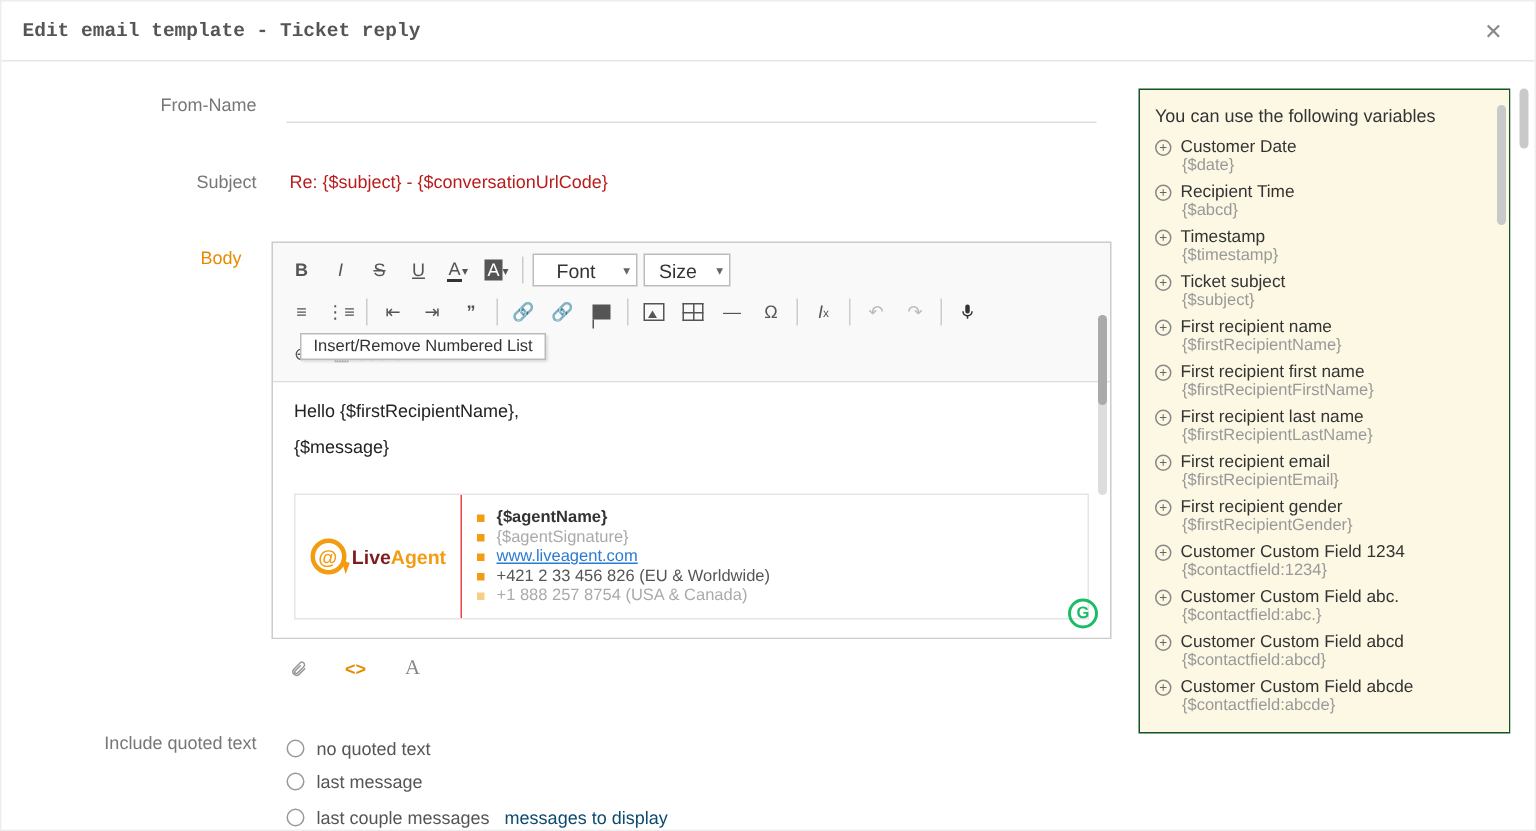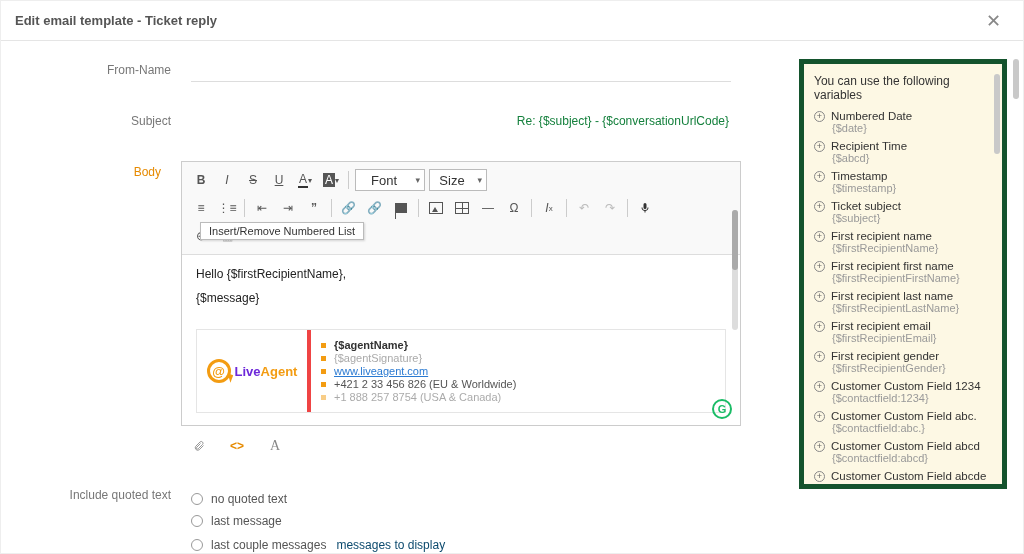--- a/index.html
+++ b/index.html
@@ -1,28 +1,28 @@
 <!DOCTYPE html>
 <html><head>
 <meta charset="utf-8">
 <style>
   * { box-sizing: border-box; }
   html, body { margin:0; padding:0; font-family: Arial, Helvetica, sans-serif; font-size:12px; color:#333; background:#fff; }
   .page { width:1024px; height:554px; position:relative; overflow:hidden; border:1px solid #eee; }
-  .header { height:40px; border-bottom:1px solid #e5e5e5; display:flex; align-items:center; justify-content:space-between; padding:0 14px; }
+  .header { height:40px; border-bottom:1px solid #e5e5e5; display:flex; align-items:center; justify-content:space-between; padding:0 14px;font-family:Liberation Mono, monospace; }
   .header-title { font-weight:bold; color:#555; font-size:13px; }
   .close { font-size:18px; color:#888; cursor:pointer; padding:4px 8px; }
   .content { position:absolute; top:40px; left:0; right:16px; bottom:0; overflow:hidden; }
   .form-area { position:absolute; left:0; top:0; width:760px; padding:18px 0 0 0; }
   .row { display:flex; margin-bottom:28px; }
   .label-col { width:190px; text-align:right; padding-right:20px; color:#777; padding-top:4px; }
   .label-col.active { color:#e68a00;padding-left:16px; }
   .field-col { flex:1; padding-right:20px; }
   .text-input { width:540px; border:none; border-bottom:1px solid #ddd; padding:4px 2px; font-size:12px; outline:none; background:transparent; }
-  .subject-display { width:540px; padding:4px 2px; border-bottom:1px solid transparent; color:#15803d;text-align:right; }
+  .subject-display { width:540px; padding:4px 2px; border-bottom:1px solid transparent; color:#b91c1c; }
   .editor { width:560px; border:1px solid #ccc; background:#f9f9f9; position:relative; }
   .toolbar { border-bottom:1px solid #ddd; padding:4px 6px; }
   .tb-row { display:flex; align-items:center; flex-wrap:wrap; gap:0; padding:2px 0; }
   .tb-btn { width:24px; height:22px; display:inline-flex; align-items:center; justify-content:center; color:#555; cursor:pointer; border:1px solid transparent; margin:1px; font-size:12px; }
   .tb-sep { width:1px; height:18px; background:#ccc; margin:0 4px; display:inline-block; }
   .tb-select { height:22px; border:1px solid #bbb; background:#fff; font-size:13px; padding:0 18px 0 6px; margin:1px 2px; position:relative; display:inline-flex; align-items:center; cursor:pointer;justify-content:center; }
   .tb-select::after { content:"▾"; position:absolute; right:4px; font-size:9px; color:#666; }
   .tb-small-select { width:58px; }
   .tb-font { width:70px; }
   .tb-flag { width:12px; height:10px; background:#555; display:inline-block; position:relative; }
@@ -39,37 +39,37 @@
   .tooltip { position:absolute; left:18px; top:60px; background:#fff; border:1px solid #bbb; padding:2px 8px; font-size:11px; color:#333; box-shadow:1px 1px 2px rgba(0,0,0,0.15); z-index:5; }
   .editor-body { background:#fff; min-height:140px; padding:12px 14px; font-size:12px; color:#222; position:relative; }
   .editor-scroll { position:absolute; right:2px; top:48px; width:6px; height:120px; background:#ddd; border-radius:3px; }
   .editor-scroll-thumb { position:absolute; right:2px; top:48px; width:6px; height:60px; background:#aaa; border-radius:3px; }
   .sig-card { border:1px solid #e5e5e5; margin-top:14px; display:flex; }
   .sig-left { width:110px; display:flex; align-items:center; justify-content:center; }
   .liveagent-logo { display:flex; align-items:center; }
   .la-circle { width:24px; height:24px; border:3px solid #f39c12; border-radius:50%; display:inline-flex; align-items:center; justify-content:center; color:#f39c12; font-weight:bold; font-size:13px; margin-right:4px; position:relative; }
   .la-circle::after { content:""; position:absolute; right:-4px; bottom:-2px; width:0; height:0; border-left:6px solid transparent; border-top:8px solid #f39c12; transform:rotate(20deg); }
   .la-text { font-weight:bold; font-size:13px; }
-  .la-text .live { color:#6d28d9; }
+  .la-text .live { color:#7f1d1d; }
   .la-text .agent { color:#f39c12; }
-  .sig-right { flex:1; padding:8px 10px; border-left:4px solid #ef4444; }
+  .sig-right { flex:1; padding:8px 10px; border-left:1px solid #ef4444; }
   .sig-line { display:flex; align-items:center; font-size:11px; margin:1px 0; color:#555; }
   .sq { width:5px; height:5px; background:#f39c12; margin-right:8px; }
   .sig-name { font-weight:bold; color:#333; }
   .sig-muted { color:#aaa; }
   .sig-link { color:#2a7ad2; text-decoration:underline; cursor:pointer; }
   .grammarly { position:absolute; right:8px; bottom:6px; width:20px; height:20px; border-radius:50%; border:2px solid #1abc66; display:flex; align-items:center; justify-content:center; color:#1abc66; font-size:11px; font-weight:bold; }
   .below-editor { margin-top:10px; display:flex; gap:18px; padding-left:8px; }
   .be-btn { color:#999; font-size:14px; cursor:pointer; display:inline-flex; align-items:center; justify-content:center; width:20px; height:20px; }
   .be-htmltag { color:#e68a00; font-weight:bold; font-size:12px; }
   .radio-row { display:flex; align-items:center; margin:8px 0; color:#555; }
   .radio { width:12px; height:12px; border:1px solid #999; border-radius:50%; margin-right:8px; display:inline-flex; align-items:center; justify-content:center; cursor:pointer; }
   .radio.sel::after { content:""; width:6px; height:6px; background:#f39c12; border-radius:50%; }
   .msg-count { border:none; border-bottom:1px solid #ccc; width:40px; margin-left:4px; outline:none; background:transparent; }
-  .vars-panel { position:absolute; right:0; top:18px; width:208px; height:430px; background:#fdf8e4; border:5px solid #14532d; padding:10px 10px; overflow:hidden; }
+  .vars-panel { position:absolute; right:0; top:18px; width:248px; height:430px; background:#fdf8e4; border:1px solid #14532d; padding:10px 10px; overflow:hidden; }
   .vars-title { font-size:12px; color:#333; margin-bottom:8px; }
   .var-item { margin-bottom:6px; }
   .var-head { display:flex; align-items:center; font-size:11.5px; color:#333; cursor:pointer; }
   .plus { width:11px; height:11px; border:1px solid #888; border-radius:50%; margin-right:6px; display:inline-flex; align-items:center; justify-content:center; font-size:9px; line-height:1; color:#666; }
   .var-token { margin-left:18px; color:#999; font-size:11px; }
   .vars-scroll { position:absolute; right:2px; top:10px; width:6px; height:80px; background:#c9c9c9; border-radius:3px; }
   .outer-scroll { position:absolute; right:4px; top:58px; width:6px; height:40px; background:#c9c9c9; border-radius:3px; }
   .attach-icon svg, .mic-icon svg { width:12px; height:14px; }
 </style>
 </head>
@@ -267,21 +267,21 @@
 
     </div>
 
     <div class="vars-panel">
       <div class="vars-scroll"></div>
       <div class="vars-title">You can use the following variables</div>
       <div id="vars-list">
           <div class="var-item">
             <div class="var-head">
               <span class="plus">+</span>
-              <span>Numbered Date</span>
+              <span>Customer Date</span>
             </div>
             <div class="var-token">{$date}</div>
           </div>
           <div class="var-item">
             <div class="var-head">
               <span class="plus">+</span>
               <span>Recipient Time</span>
             </div>
             <div class="var-token">{$abcd}</div>
           </div>

